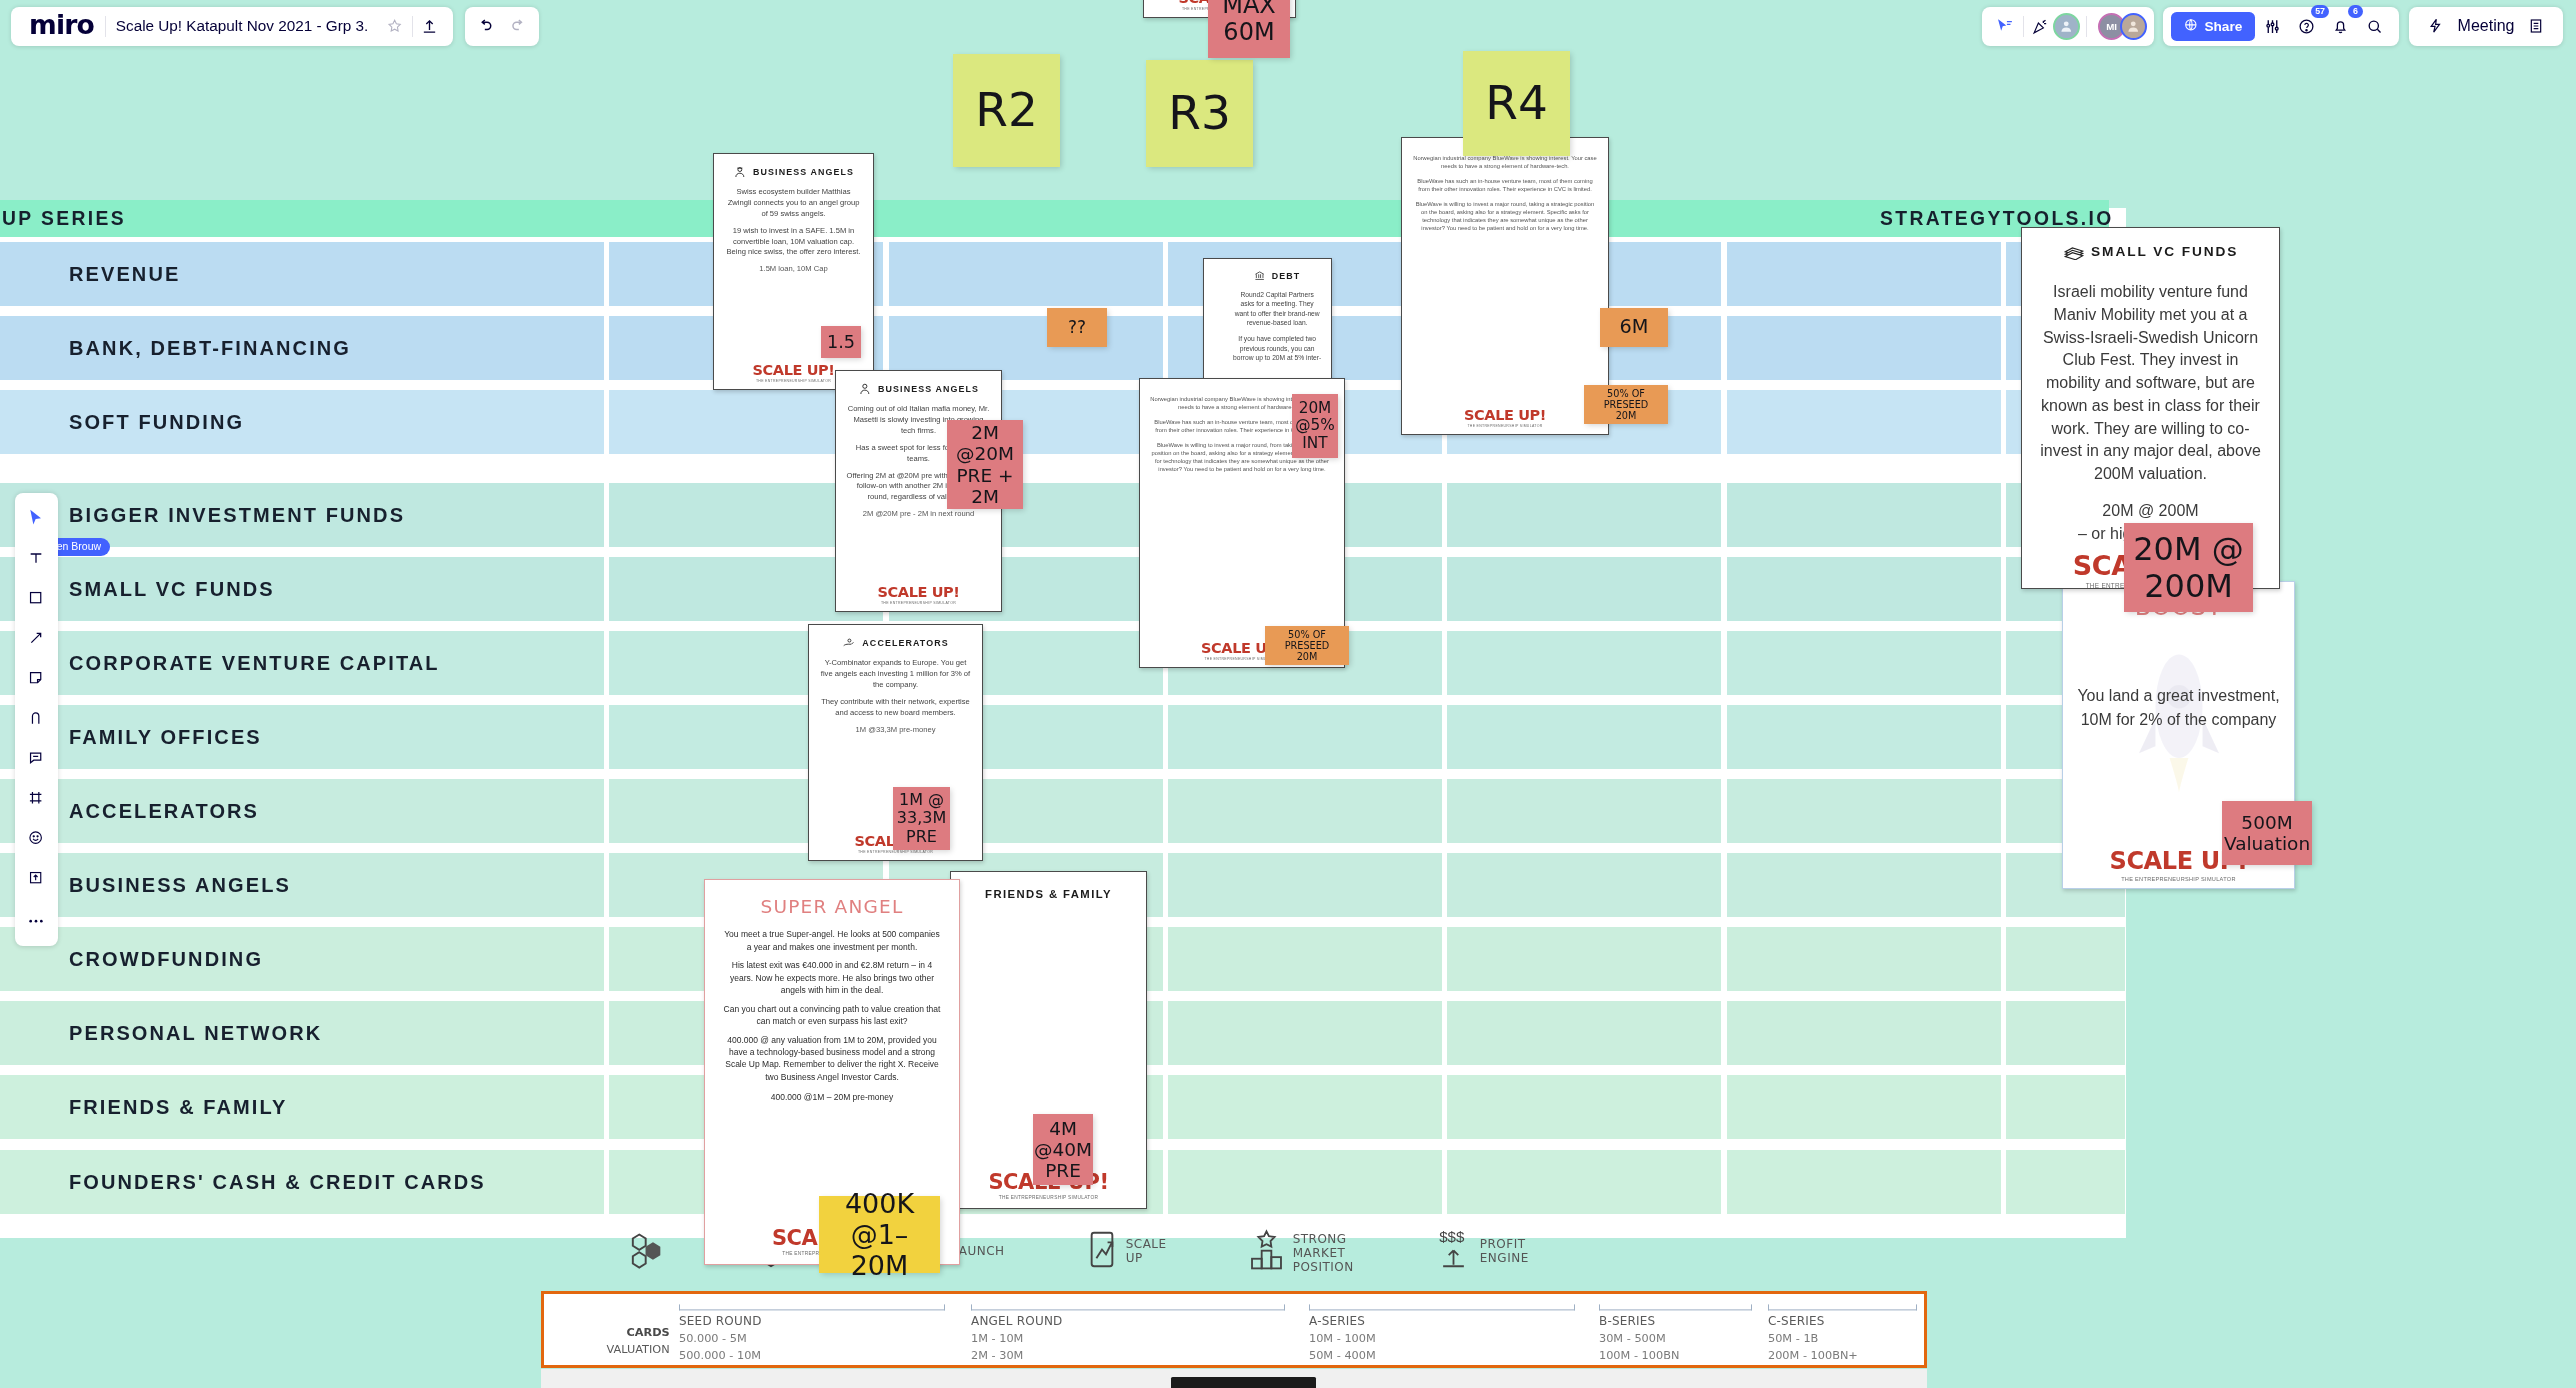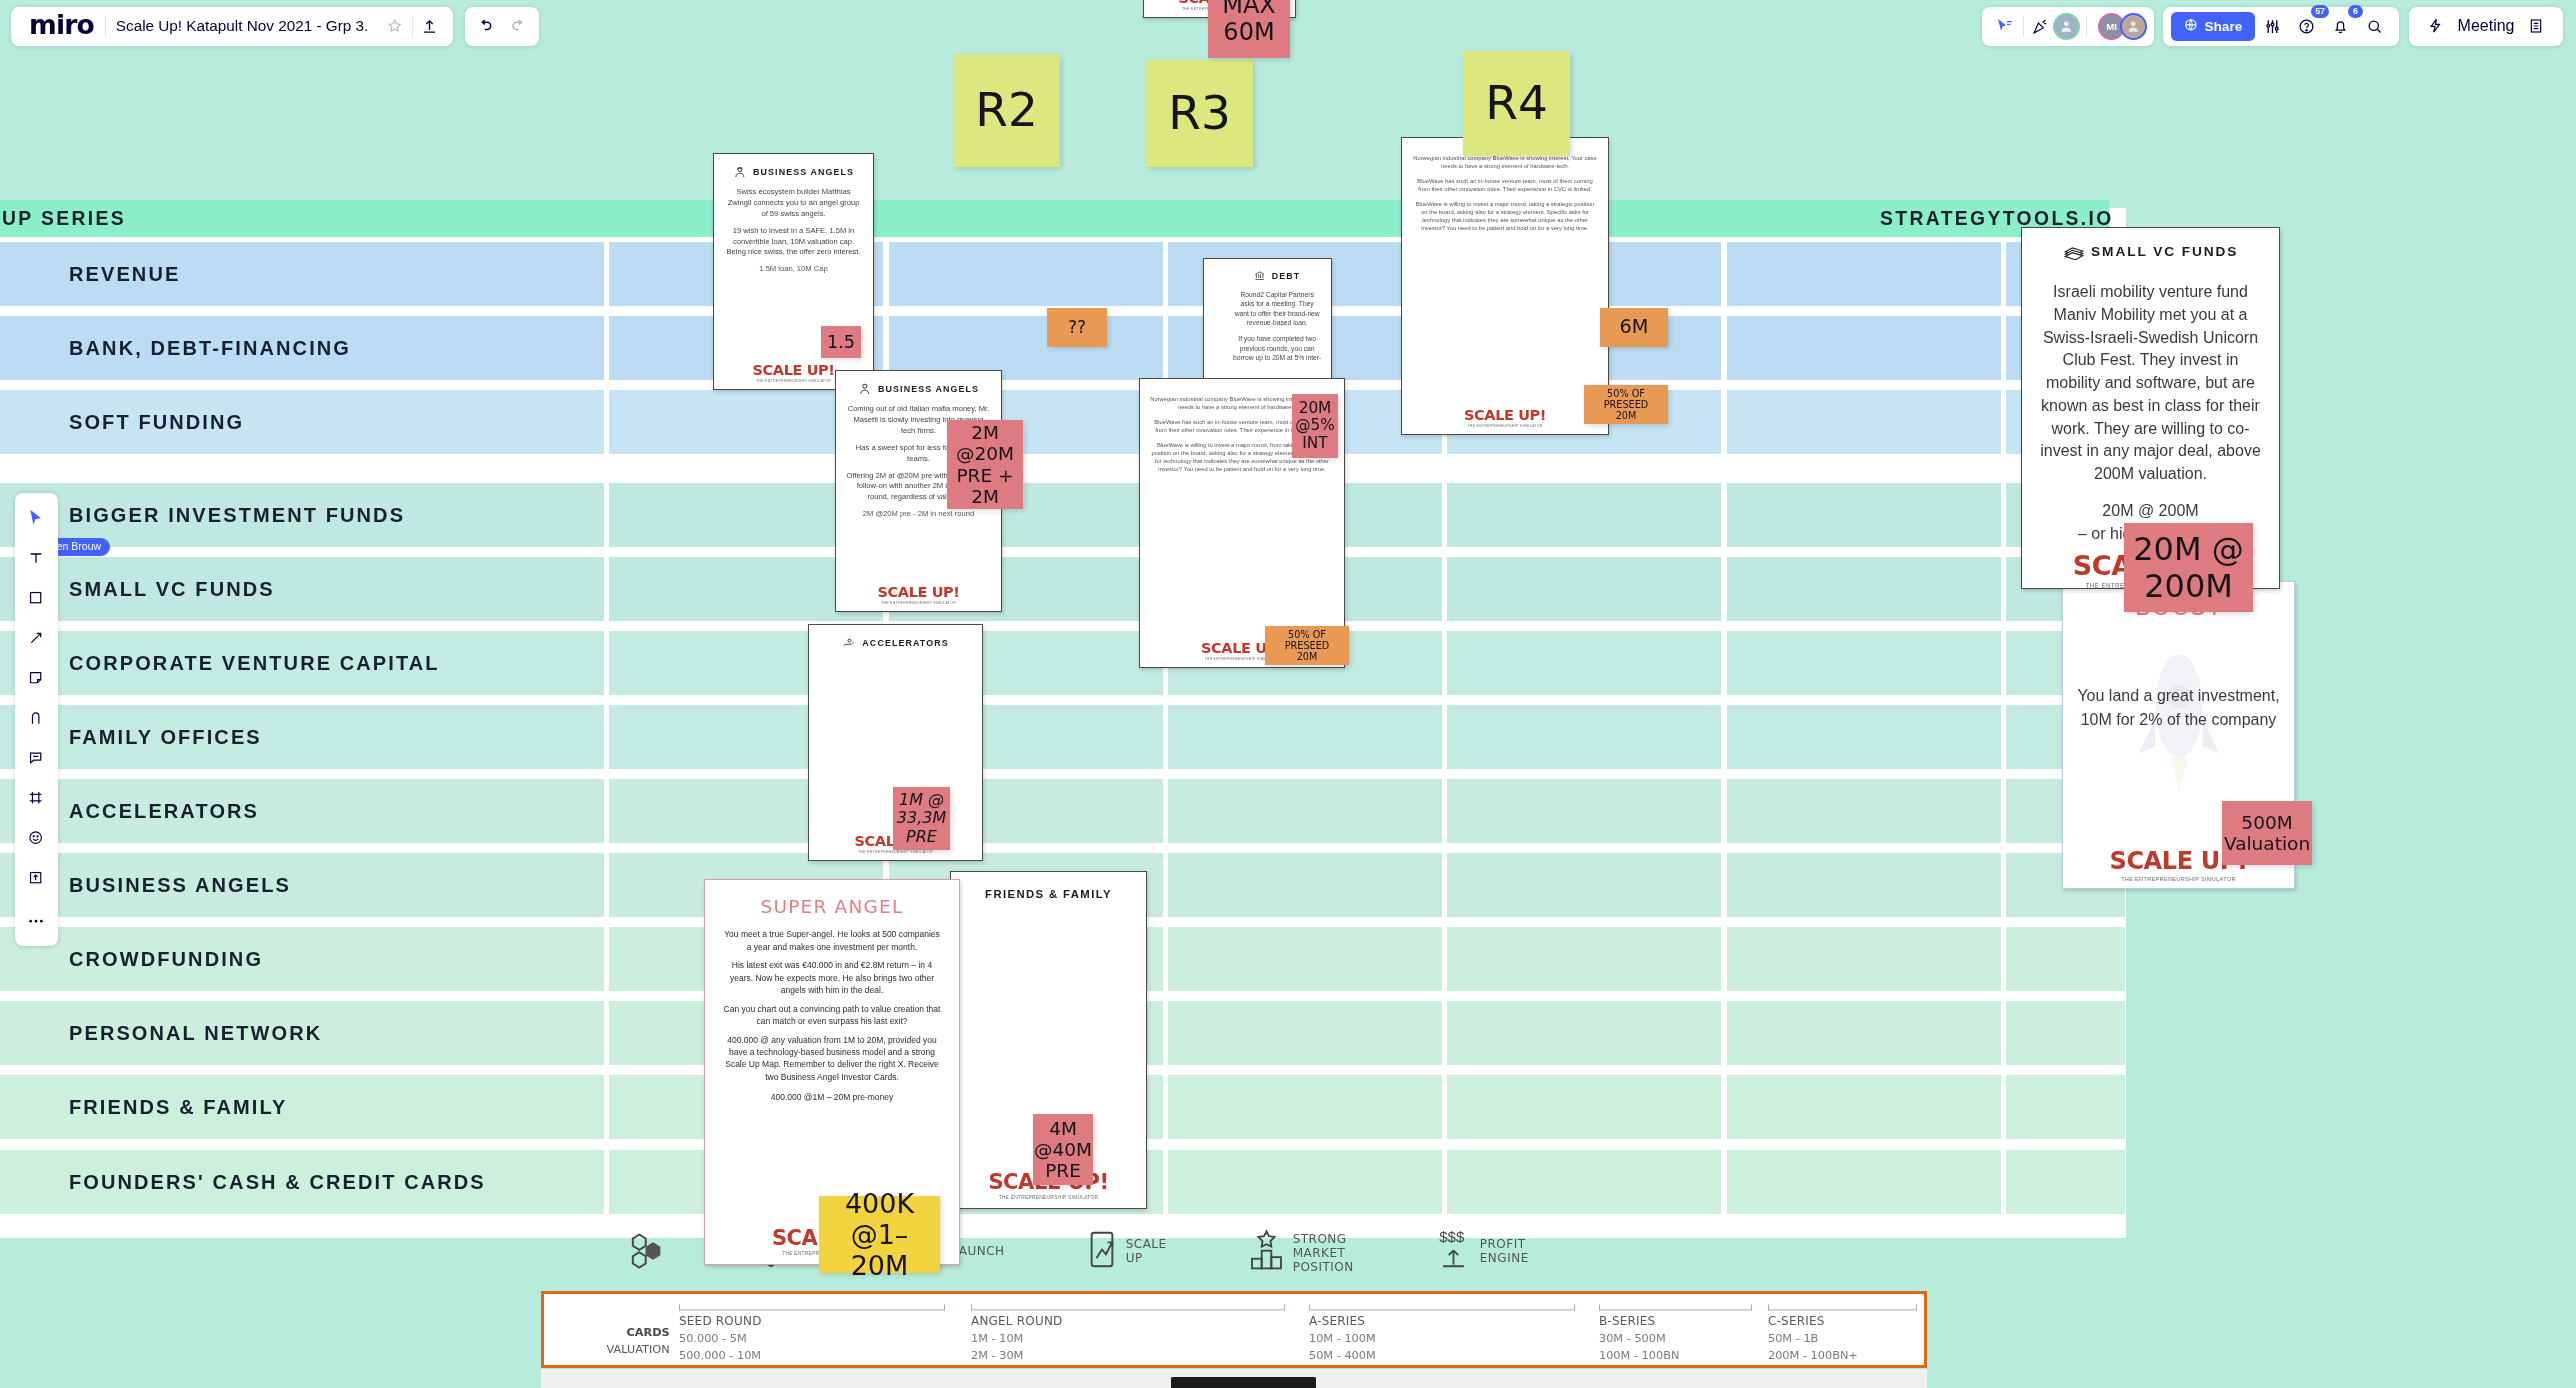--- a/index.html
+++ b/index.html
@@ -473,20 +473,25 @@
       <div class="card-head">
         <span class="card-icon">
           <svg width="13.7" height="13.7" viewBox="0 0 24 24" fill="none" stroke="#222" stroke-width="1.5">
             <path d="M3 17c2-2 5-2.6 8-2.6h5.5"></path>
               <circle cx="13" cy="8" r="2.6"></circle>
               <path d="M17 14l3-3"></path>
           </svg>
         </span>
         <span class="card-title">ACCELERATORS</span>
       </div>
+      <div class="card-body">
+        <p>Y-Combinator expands to Europe. You get five angels each investing 1 million for 3% of the company.</p>
+        <p>They contribute with their network, expertise and access to new board members.</p>
+        <div class="card-deal">1M @33,3M pre-money</div>
+      </div>
       <div class="scaleup-logo">
         <div class="big">SCALE UP!</div>
         <div class="small">THE ENTREPRENEURSHIP SIMULATOR</div>
       </div>
     </div>
 
     <div class="card blurry" style="left:1203px; top:258px; width:129px; height:153px;padding-left:29px;">
       <div class="card-head">
         <span class="card-icon">
           <svg width="11.3" height="11.3" viewBox="0 0 24 24" fill="none" stroke="#222" stroke-width="1.6">
@@ -612,21 +617,21 @@
     <div class="sticky red" style="left:821px; top:326px; width:40px; height:32px; font-size:17.7px; z-index:13;">1.5</div>
 
     <div class="sticky red" style="left:947px; top:420px; width:76px; height:89px; font-size:18.5px; white-space:pre-line; z-index:16;">2M
 @20M
 PRE + 2M</div>
 
     <div class="sticky red" style="left:1292px; top:394px; width:46px; height:64px; font-size:15.3px; white-space:pre-line; z-index:17;">20M
 @5%
 INT</div>
 
-    <div class="sticky red" style="left:893px; top:787px; width:57px; height:63px; font-size:16px; white-space:pre-line; z-index:17;font-style:italic;">1M @
+    <div class="sticky red" style="left:893px; top:787px; width:57px; height:63px; font-size:16px; white-space:pre-line; z-index:17;">1M @
 33,3M
 PRE</div>
 
     <div class="sticky red" style="left:1033px; top:1114px; width:60px; height:71px; font-size:18.5px; white-space:pre-line; z-index:17;">4M
 @40M
 PRE</div>
 
     <div class="sticky red" style="left:2124px; top:523px; width:129px; height:89px; font-size:32px; white-space:pre-line; z-index:18;">20M @
 200M</div>
 

